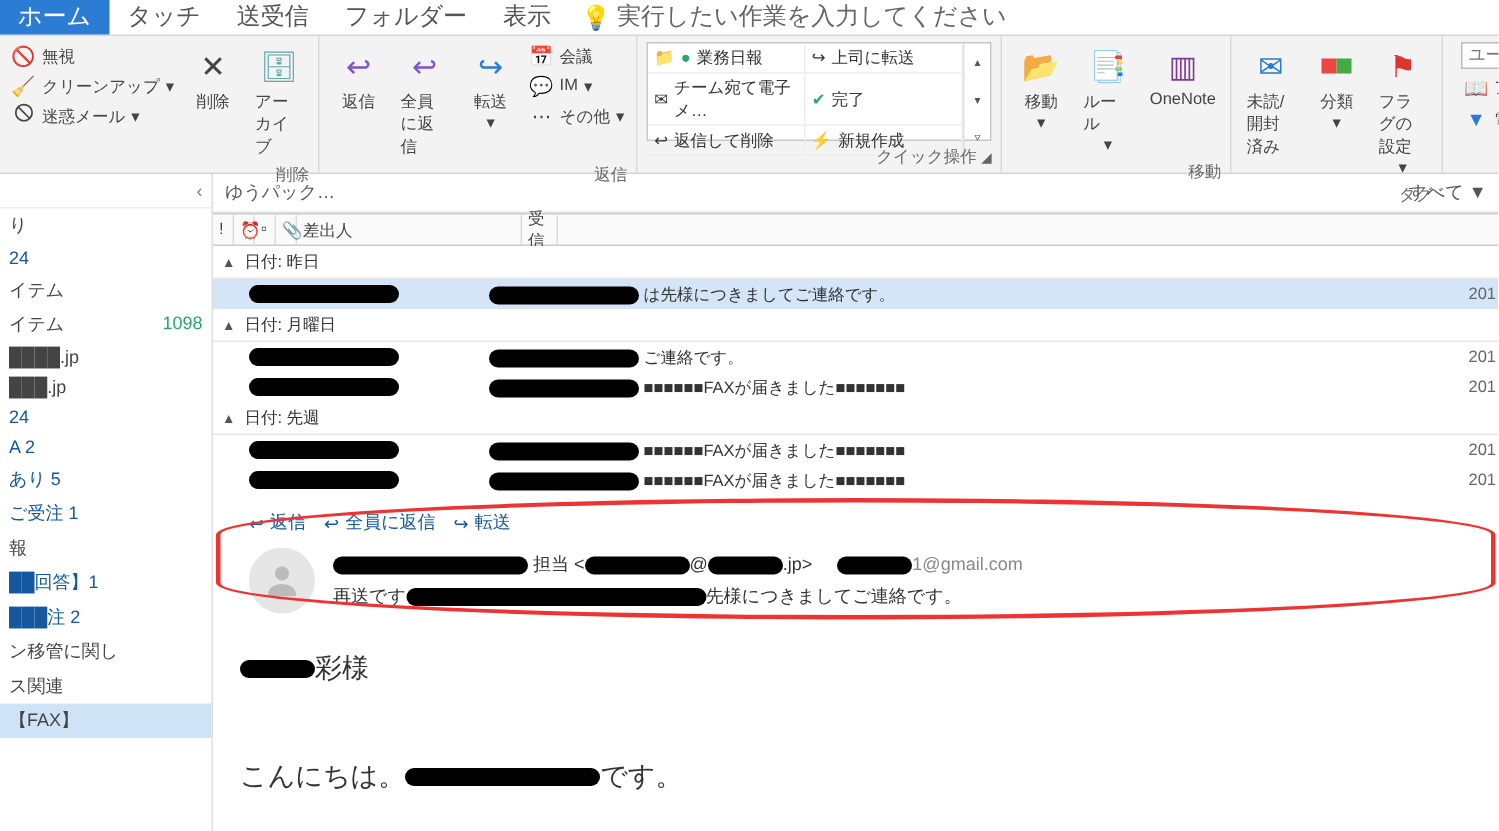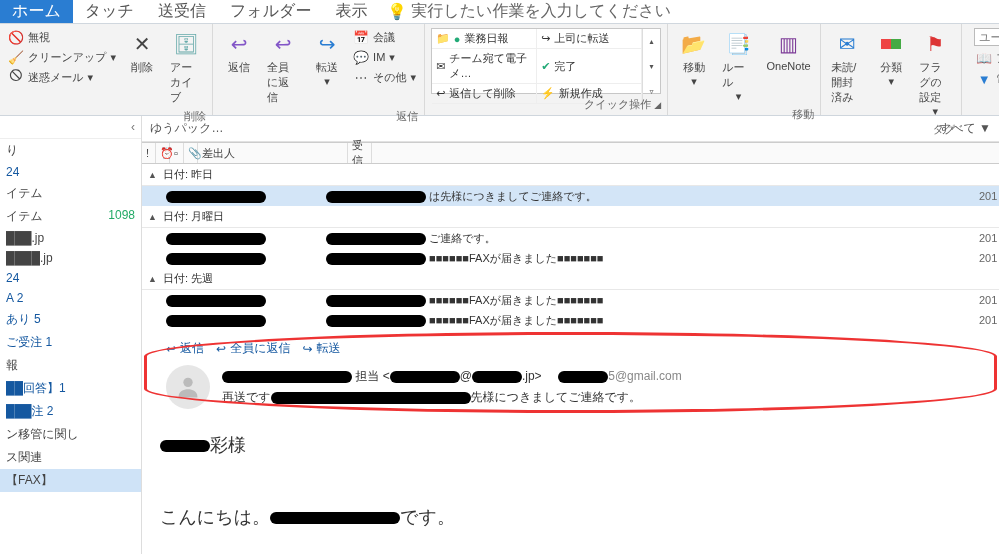--- a/index.html
+++ b/index.html
@@ -316,24 +316,24 @@
           <span> 24</span>
         </li>
         <li>
           <span>イテム</span>
         </li>
         <li>
           <span>イテム</span>
           <span class="cnt">1098</span>
         </li>
         <li>
+          <span>████.jp</span>
+        </li>
+        <li>
           <span>███.jp</span>
-        </li>
-        <li>
-          <span>████.jp</span>
         </li>
         <li class="blue">
           <span> 24</span>
         </li>
         <li class="blue">
           <span>A 2</span>
         </li>
         <li class="blue">
           <span>あり 5</span>
         </li>
@@ -436,21 +436,21 @@
               <circle cx="12" cy="8" r="4"></circle>
               <path d="M4 20c0-4 4-6 8-6s8 2 8 6v1H4z"></path>
             </svg>
         </div>
         <div class="preview-info">
           <div>
             <span class="scribble w130"></span>
             <span>担当</span>
             &lt;<span class="scribble w70"></span>@<span class="scribble w50"></span><span>.jp&gt;</span>
             &nbsp;&nbsp;&nbsp;
-            <span class="scribble w50"></span><span style="color:#888">5@gmail.com</span>
+            <span class="scribble w50"></span><span style="color:#888">1@gmail.com</span>
           </div>
           <div>
             <span>再送です</span><span class="scribble w200"></span><span>先様につきましてご連絡です。</span>
           </div>
         </div>
       </div>
     </div>
 
     <div class="preview-body">
       <div><span class="scribble w50"></span><span>彩様</span></div>

